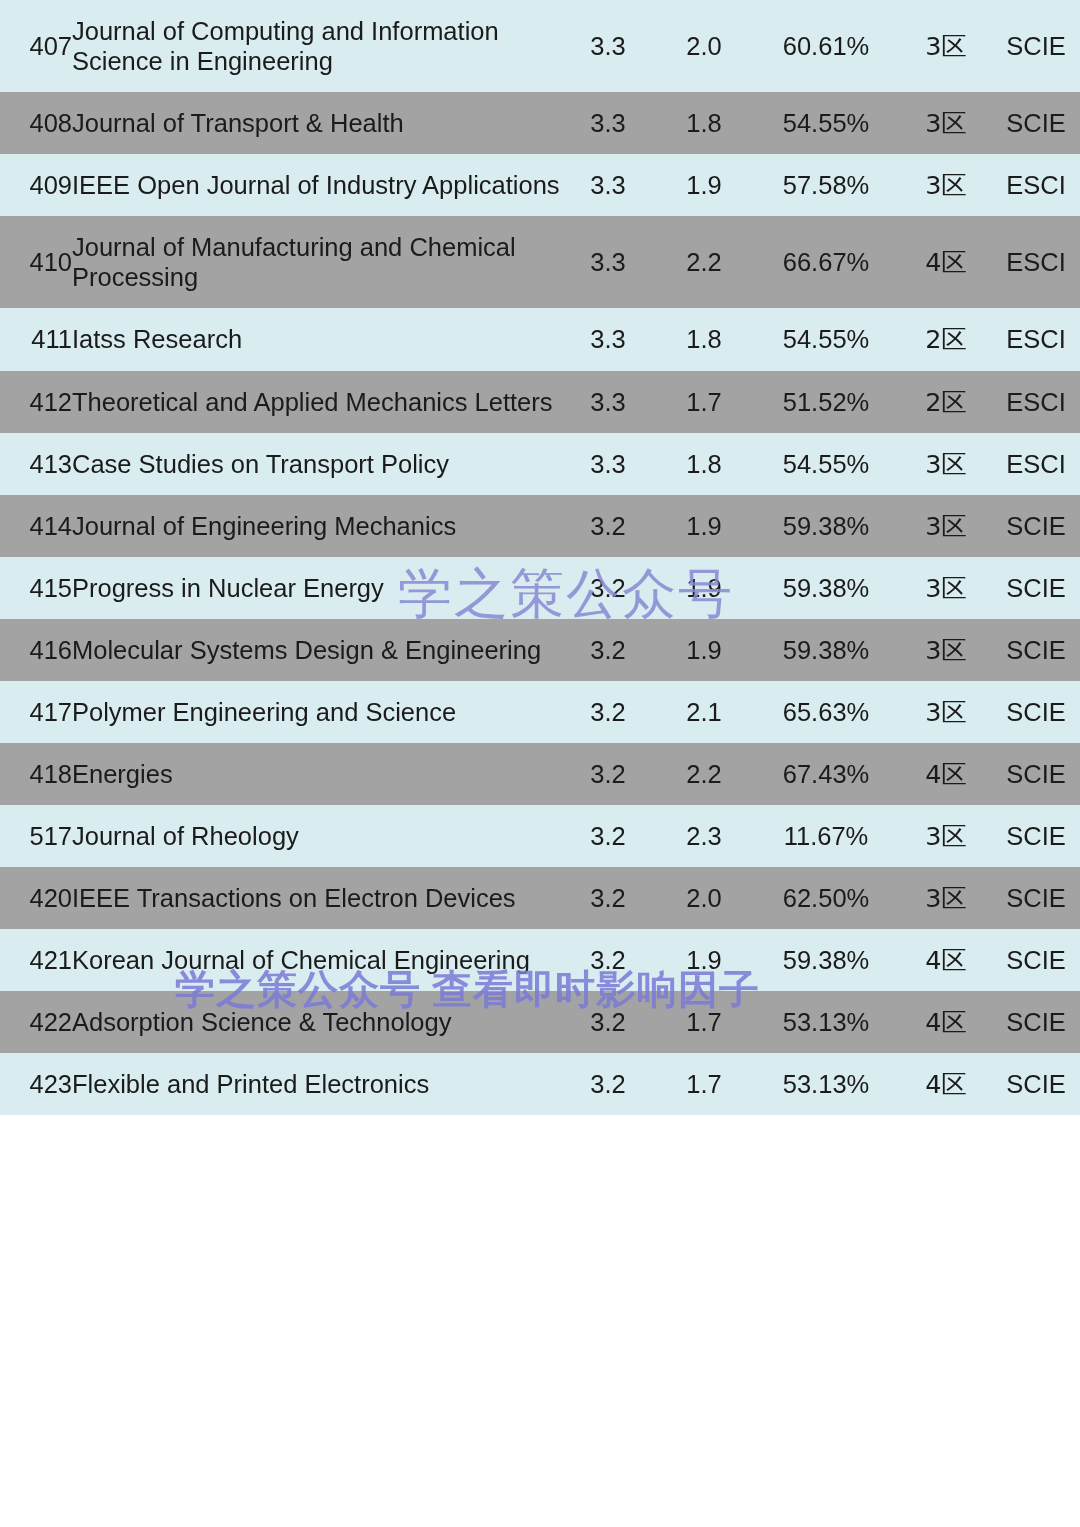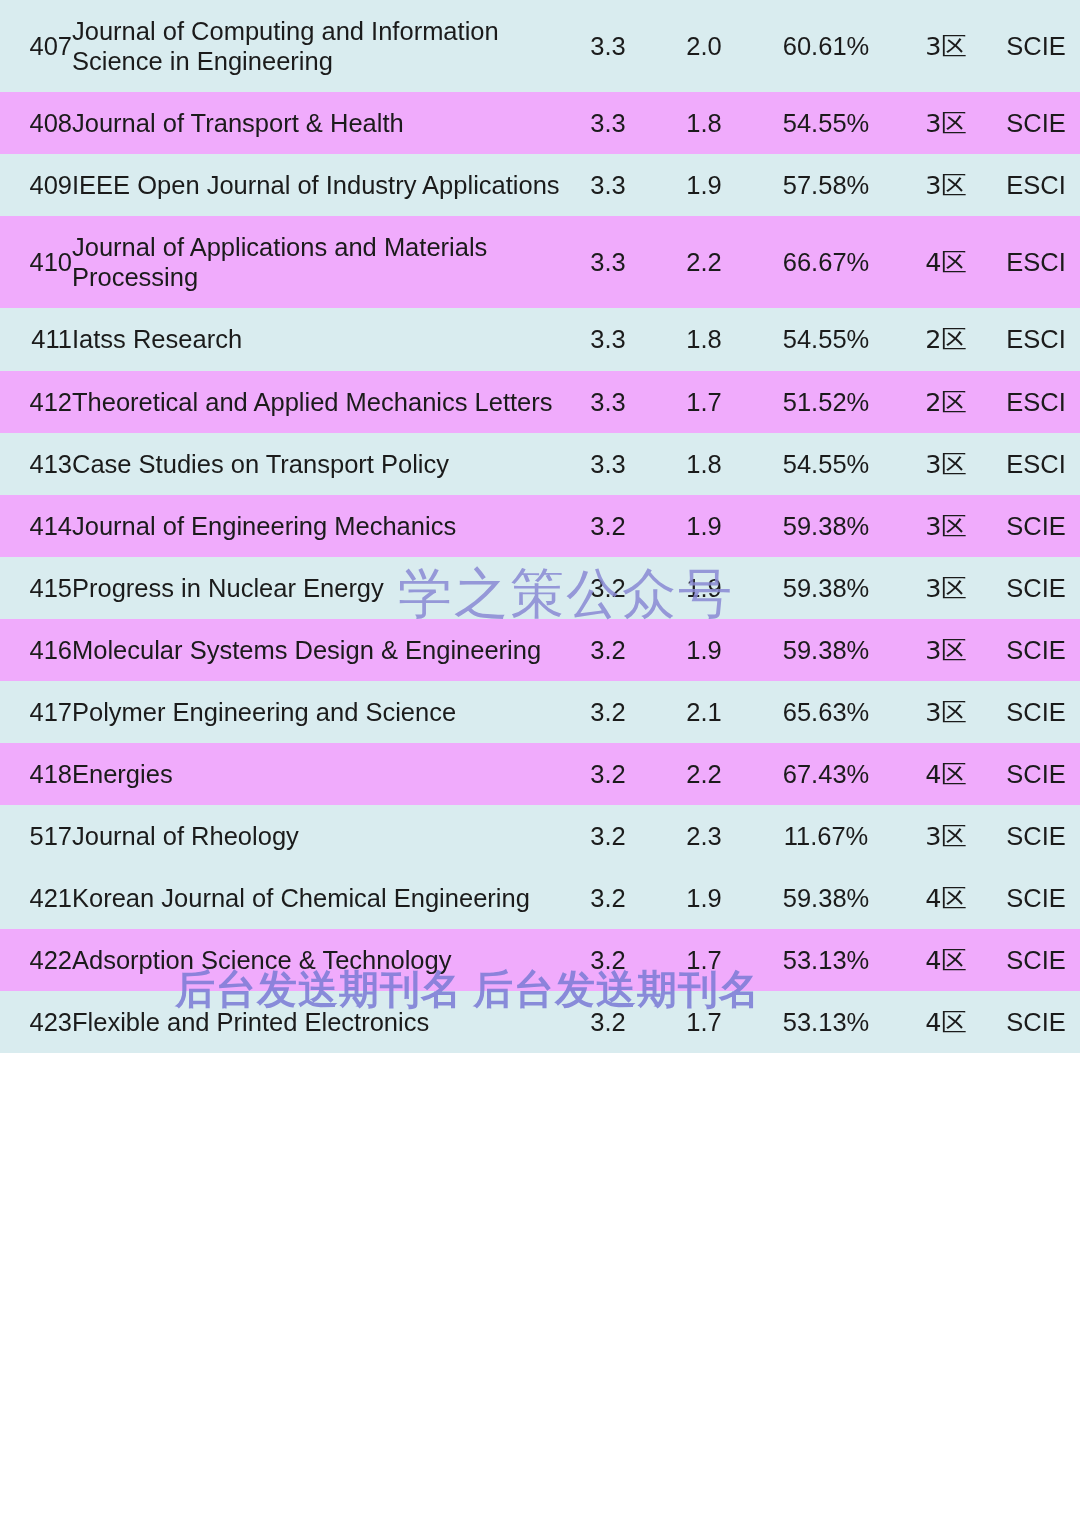--- a/index.html
+++ b/index.html
@@ -28,21 +28,21 @@
     padding: 0;
     vertical-align: middle;
     font-size: 25.5px;
     color: #1b1b1b;
     line-height: 1.18;
   }
   tr.row-alt td {
     background: #d9ecef;
   }
   tr.row-plain td {
-    background: #f0abfc;
+    background: #a3a3a3;
   }
   td.c-rank {
     width: 72px;
     text-align: right;
     padding-right: 12px;
     font-size: 25px;
   }
   td.c-name {
     width: 488px;
     text-align: left;
@@ -191,21 +191,21 @@
         <td class="c-zone"><span class="cellbox zone-glyph">3区</span></td>
         <td class="c-idx">
             <span class="cellbox">ESCI</span>
           </td>
       </tr>
       <tr class="row-plain">
         <td class="c-rank">
             <span class="cellbox">410</span>
           </td>
         <td class="c-name">
-            <span class="cellbox">Journal of Applications and Materials Processing</span>
+            <span class="cellbox">Journal of Manufacturing and Chemical Processing</span>
           </td>
         <td class="c-if">
             <span class="cellbox">3.3</span>
           </td>
         <td class="c-jif">
             <span class="cellbox">2.2</span>
           </td>
         <td class="c-pct">
             <span class="cellbox">66.67%</span>
           </td>
@@ -390,20 +390,41 @@
             <span class="cellbox">Journal of Rheology</span>
           </td>
         <td class="c-if">
             <span class="cellbox">3.2</span>
           </td>
         <td class="c-jif">
             <span class="cellbox">2.3</span>
           </td>
         <td class="c-pct">
             <span class="cellbox">11.67%</span>
+          </td>
+        <td class="c-zone"><span class="cellbox zone-glyph">3区</span></td>
+        <td class="c-idx">
+            <span class="cellbox">SCIE</span>
+          </td>
+      </tr>
+      <tr class="row-plain">
+        <td class="c-rank">
+            <span class="cellbox">420</span>
+          </td>
+        <td class="c-name">
+            <span class="cellbox">IEEE Transactions on Electron Devices</span>
+          </td>
+        <td class="c-if">
+            <span class="cellbox">3.2</span>
+          </td>
+        <td class="c-jif">
+            <span class="cellbox">2.0</span>
+          </td>
+        <td class="c-pct">
+            <span class="cellbox">62.50%</span>
           </td>
         <td class="c-zone"><span class="cellbox zone-glyph">3区</span></td>
         <td class="c-idx">
             <span class="cellbox">SCIE</span>
           </td>
       </tr>
       <tr class="row-alt">
         <td class="c-rank">
             <span class="cellbox">421</span>
           </td>
@@ -463,14 +484,14 @@
           </td>
         <td class="c-zone"><span class="cellbox zone-glyph">4区</span></td>
         <td class="c-idx">
             <span class="cellbox">SCIE</span>
           </td>
       </tr>
     </tbody>
   </table>
 
   <div class="watermark wm-top">学之策公众号</div>
-  <div class="watermark wm-bottom">后台发送期刊名 后台发送期刊名</div>
+  <div class="watermark wm-bottom">学之策公众号 查看即时影响因子</div>
 </div>
 
 </body></html>

